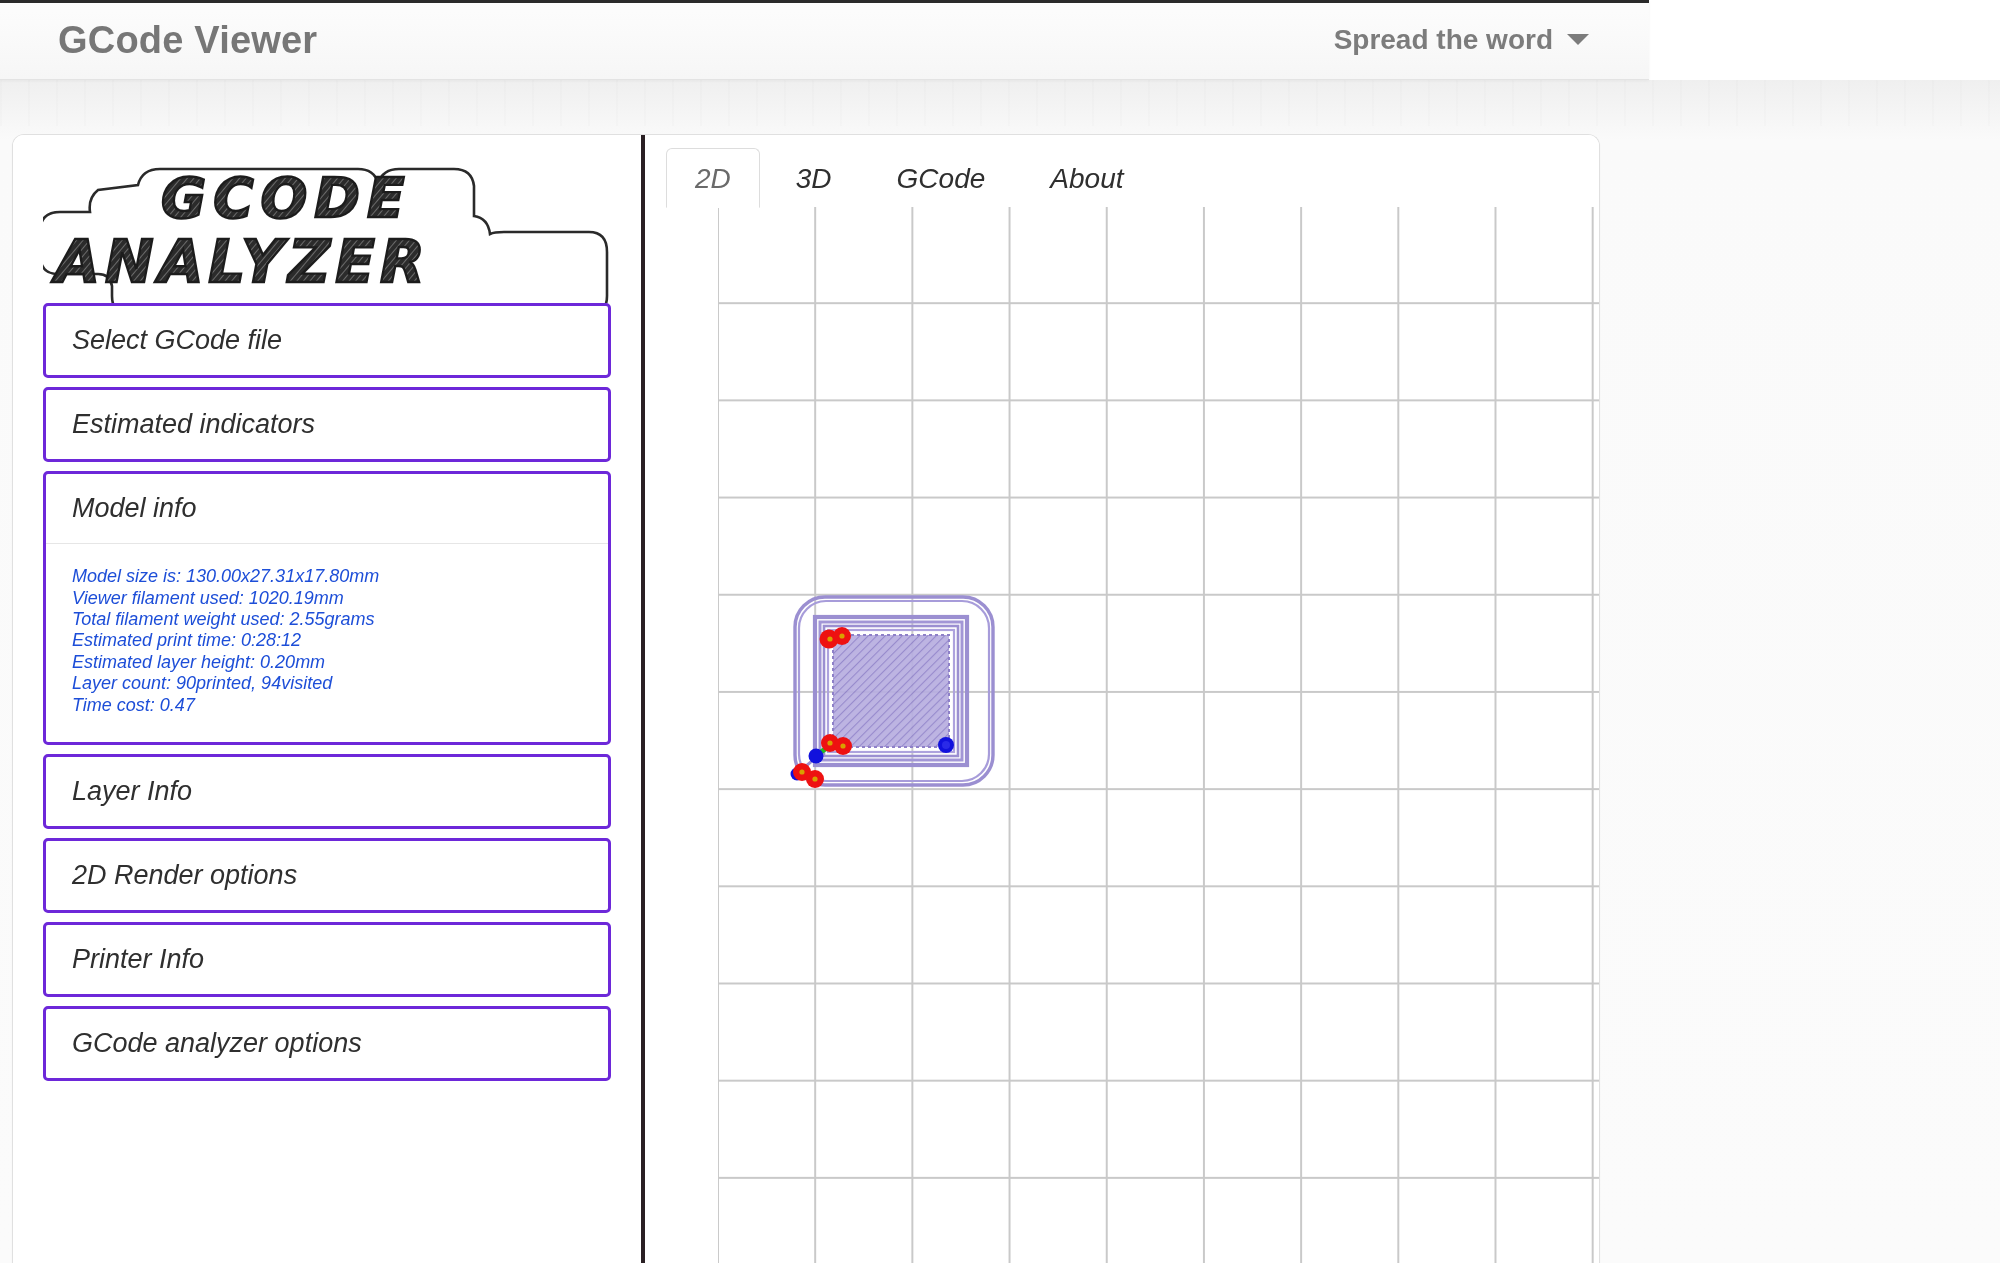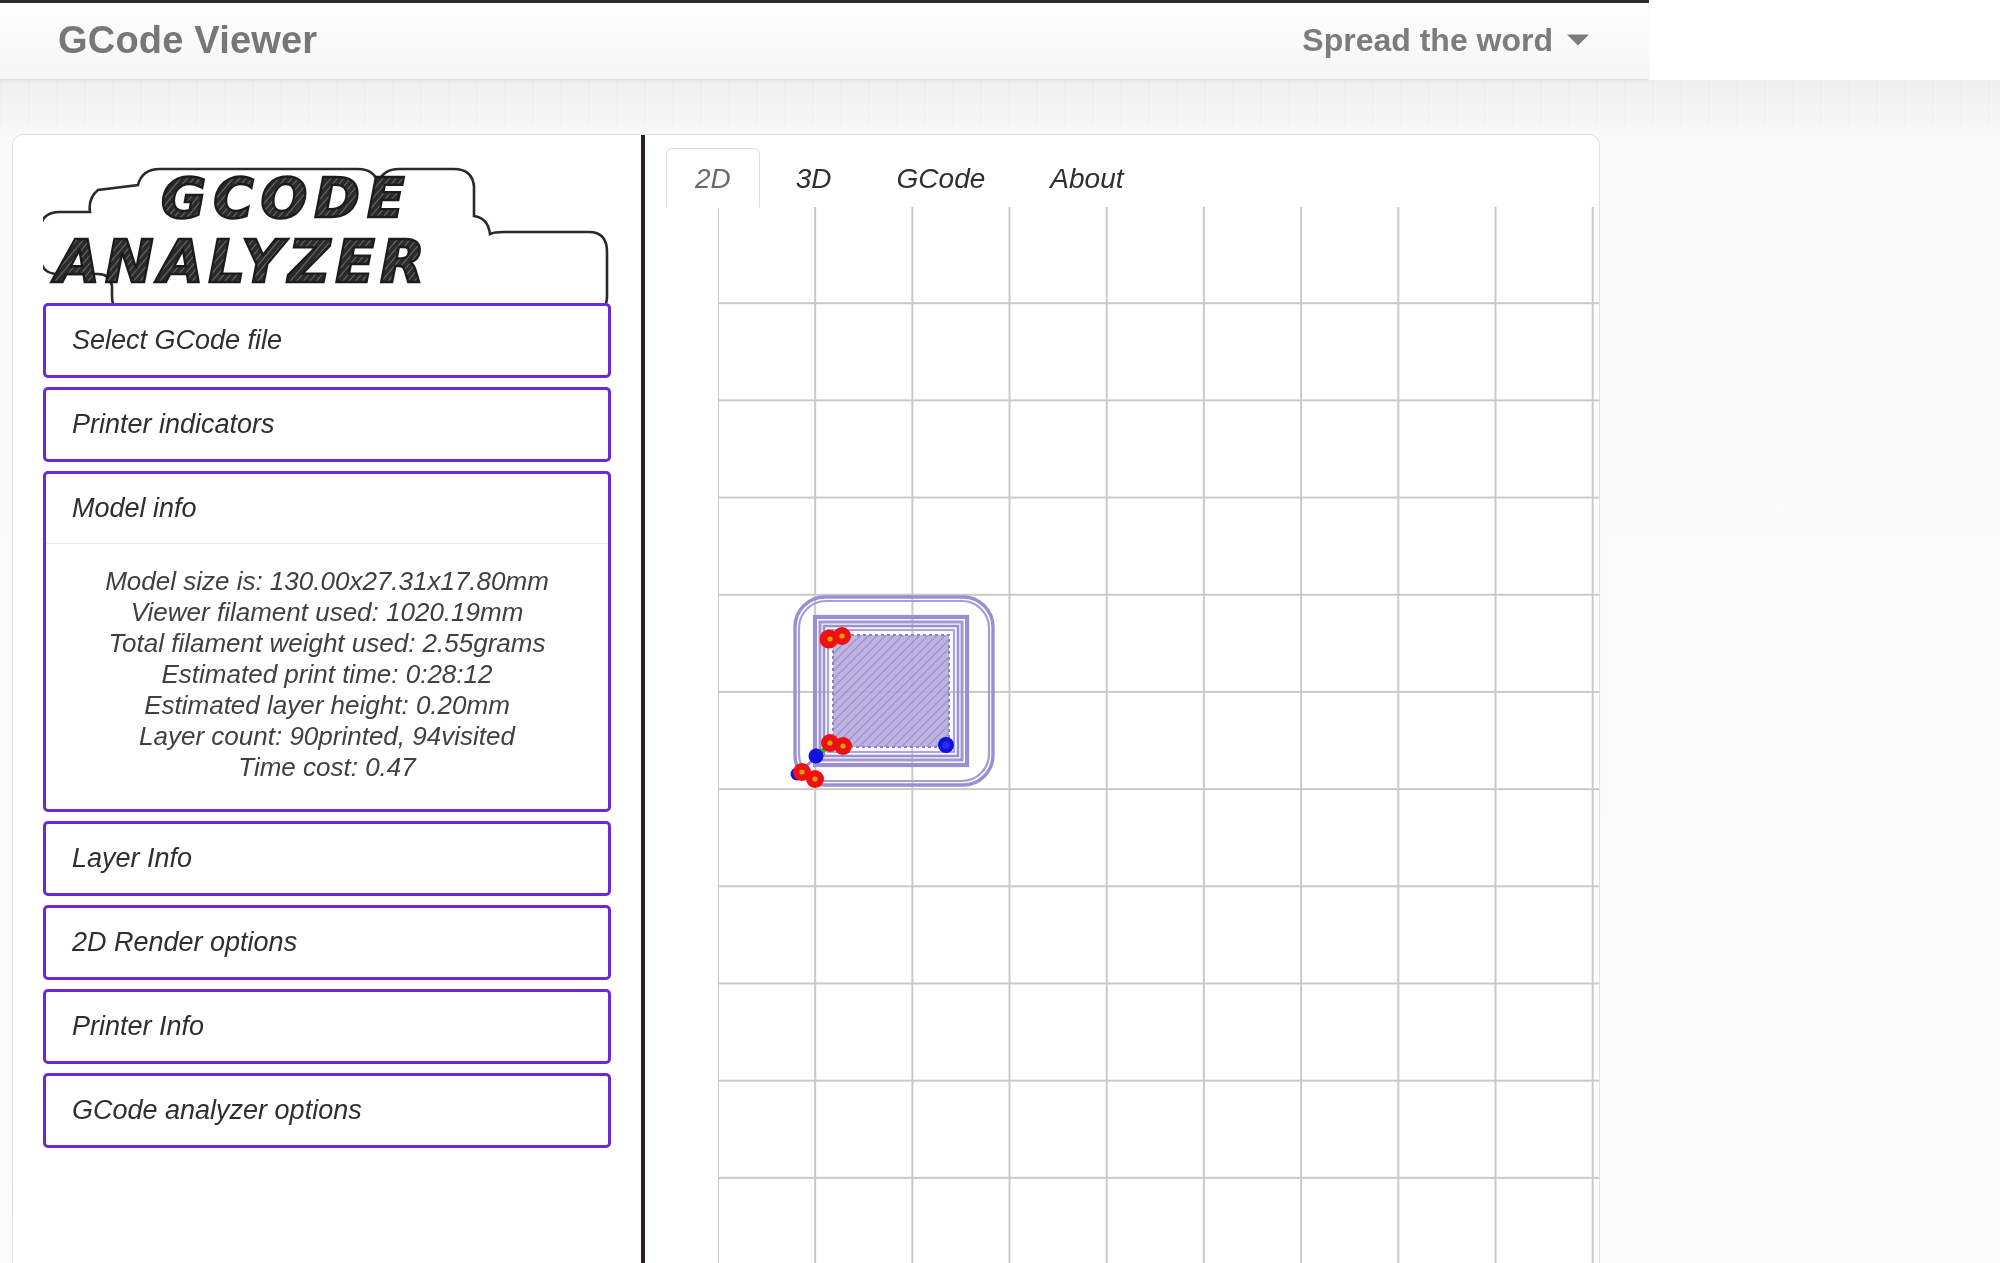--- a/index.html
+++ b/index.html
@@ -44,21 +44,21 @@
     position: absolute;
     right: 60px;
     top: 50%;
     transform: translateY(-50%);
     display: flex;
     align-items: center;
     gap: 14px;
     white-space: nowrap;
   }
   .navright-label {
-    font-size: 32px;
+    font-size: 28px;
     color: #7c7c7c;
   }
   .caret {
     width: 0; height: 0;
     border-left: 11px solid transparent;
     border-right: 11px solid transparent;
     border-top: 11px solid #7c7c7c;
     display: inline-block;
   }
 
@@ -135,25 +135,24 @@
     padding: 19px 26px;
     font-size: 27px;
     color: #2f2f2f;
     line-height: 1.15;
   }
   .panel-divider { height: 1px; background: #e6e6e6; }
   .panel-body {
     padding: 22px 26px 26px 26px;
   }
   .info-line {
-    font-size: 26px;
-    color: #404040;
+    font-size: 18px;
+    color: #1d4ed8;
     line-height: 1.19;
     white-space: nowrap;
-    text-align: center;
   }
 
   
   .content {
     position: absolute;
     top: 0;
     left: 636px;
     width: 1340px;
     height: 1137px;
     background: #ffffff;
@@ -281,21 +280,21 @@
 
         <text x="12" y="127" font-family="DejaVu Sans, sans-serif" font-size="58" font-weight="bold" letter-spacing="5" fill="url(#hatch)" stroke="#1c1c1c" stroke-width="2.4">ANALYZER</text>
       </svg>
     </div>
 
     <div class="panel">
       <div class="panel-head">Select GCode file</div>
     </div>
 
     <div class="panel">
-      <div class="panel-head">Printer indicators</div>
+      <div class="panel-head">Estimated indicators</div>
     </div>
 
     <div class="panel">
       <div class="panel-head">Model info</div>
       <div class="panel-divider"></div>
       <div class="panel-body">
         <div class="info-line">Model size is: 130.00x27.31x17.80mm</div>
         <div class="info-line">Viewer filament used: 1020.19mm</div>
         <div class="info-line">Total filament weight used: 2.55grams</div>
         <div class="info-line">Estimated print time: 0:28:12</div>

